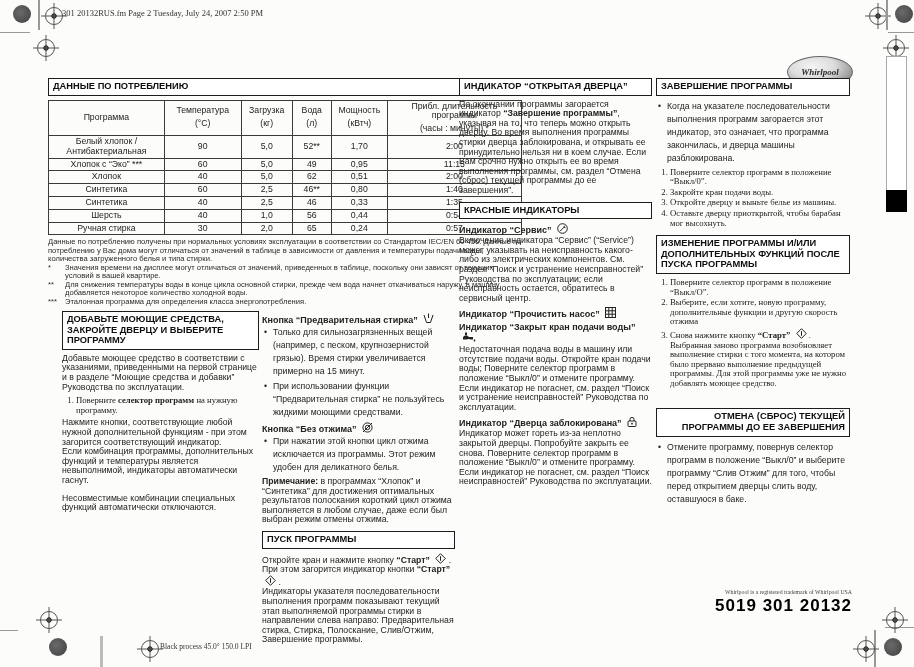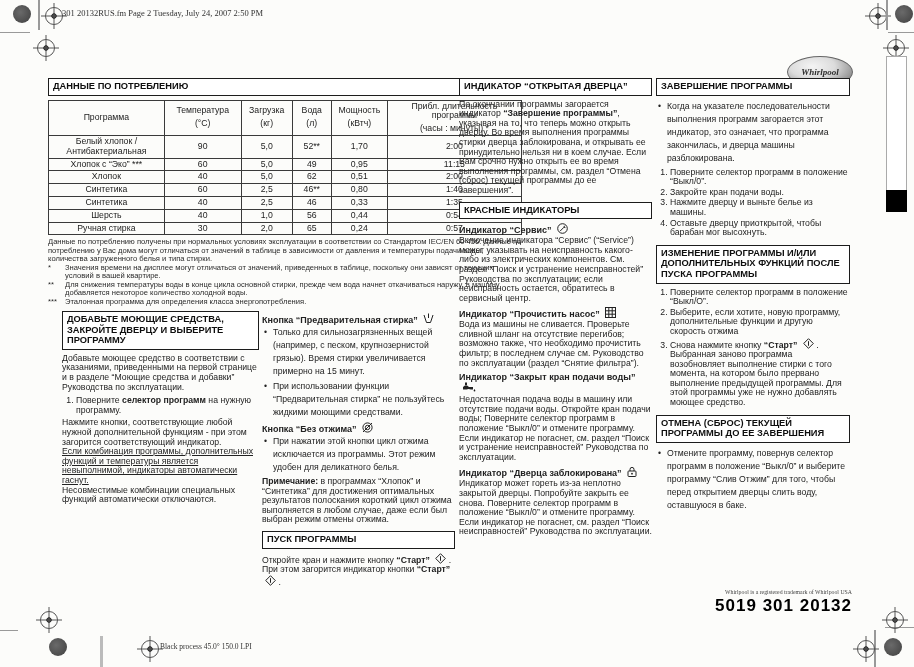--- a/index.html
+++ b/index.html
@@ -35,21 +35,21 @@
                font-size:9px; color:#2e2e2e; }
   
   .colblock { position:absolute; }
   .hbox { border:1.5px solid #1c1c1c; padding:2px 4px 3px 4px; font-weight:bold;
           font-size:9.3px; line-height:10.6px; color:#0e0e0e; background:#fff; margin-bottom:4px; }
   .body { font-size:8.7px; line-height:9.6px; margin:0 0 4px 0; }
   .sublabel { font-size:9px; font-weight:bold; line-height:10px; margin:3px 0 1px 0; }
   ul.blts { list-style:none; margin:0 0 3px 0; padding:0; }
   ul.blts li { position:relative; padding-left:11px; font-size:8.7px; line-height:13px; margin-bottom:2px; }
   ul.blts li::before { content:"•"; position:absolute; left:2px; top:0; }
-  ol.steps { margin:0 0 3px 0; padding:0 0 0 14px; }
+  ol.steps { margin:0 0 3px 0; padding:0 0 0 14px;font-family:Liberation Serif, serif; }
   ol.steps li { font-size:8.7px; line-height:9.6px; margin-bottom:1px; }
   .icn { vertical-align:-1px; margin-left:3px; }
   
   .ct { border-collapse:collapse; width:100%; table-layout:fixed; margin-top:3px; }
   .ct th,.ct td { border:1px solid #3a3a3a; font-size:8.7px; line-height:9.8px;
                   text-align:center; vertical-align:middle; padding:1px 2px; font-weight:normal; }
   .ct .unit { margin-top:3px; }
   .fnotes { margin-top:3px; font-size:7.6px; line-height:8.5px; color:#2a2a2a; }
   .fn { display:flex; }
   .fn .mark { width:17px; flex:0 0 17px; }
@@ -207,21 +207,21 @@
   </div>
 </div>
 
 <div class="colblock" style="left:62px;top:311px;width:197px;">
   <div class="hbox">ДОБАВЬТЕ МОЮЩИЕ СРЕДСТВА, ЗАКРОЙТЕ ДВЕРЦУ И ВЫБЕРИТЕ ПРОГРАММУ</div>
   <p class="body">Добавьте моющее средство в соответствии с указаниями, приведенными на первой странице и в разделе “Моющие средства и добавки” Руководства по эксплуатации.</p>
   <ol class="steps">
     <li><span>Поверните </span><b>селектор программ</b><span> на нужную программу.</span></li>
   </ol>
   <p class="body" style="margin-bottom:0;">Нажмите кнопки, соответствующие любой нужной дополнительной функциям - при этом загорится соответствующий индикатор.</p>
-  <p class="body" style="margin-bottom:0;text-decoration:underline;">Если комбинация программы, дополнительных функций и температуры является невыполнимой, индикаторы автоматически гаснут.</p>
+  <p class="body" style="margin-bottom:8px;">Если комбинация программы, дополнительных функций и температуры является невыполнимой, индикаторы автоматически гаснут.</p>
   <p class="body">Несовместимые  комбинации специальных функций автоматически отключаются.</p>
 </div>
 
 <div class="colblock" style="left:262px;top:310px;width:193px;">
   <div class="sublabel">
     <span>Кнопка “Предварительная стирка”</span>
     <svg class="icn" width="11" height="11">
         <path d="M1 2 L3.5 9.5 L7.5 9.5 L10 2" fill="none" stroke="#222" stroke-width="1"></path>
         <line x1="5.5" y1="0.5" x2="5.5" y2="5" stroke="#222" stroke-width="1"></line>
       </svg>
@@ -249,20 +249,21 @@
         <path d="M5.5 0.7 L10.3 5.5 L5.5 10.3 L0.7 5.5 Z" fill="none" stroke="#222"></path>
         <line x1="5.5" y1="3.2" x2="5.5" y2="7.8" stroke="#222"></line>
       </svg>
     <span>. При этом загорится индикатор кнопки </span><b>“Старт”</b>
     <svg class="icn" width="11" height="11">
         <path d="M5.5 0.7 L10.3 5.5 L5.5 10.3 L0.7 5.5 Z" fill="none" stroke="#222"></path>
         <line x1="5.5" y1="3.2" x2="5.5" y2="7.8" stroke="#222"></line>
       </svg>
     <span>.</span>
   </p>
+  <p class="body">Индикаторы указателя последовательности выполнения программ показывают текущий этап выполняемой программы стирки в направлении слева направо: Предварительная стирка, Стирка, Полоскание, Слив/Отжим, Завершение программы.</p>
 </div>
 
 <div class="colblock" style="left:459px;top:78px;width:193px;">
   <div class="hbox">ИНДИКАТОР “ОТКРЫТАЯ ДВЕРЦА”</div>
   <p class="body">
     <span>По окончании программы загорается индикатор </span><b>“Завершение программы”</b><span>, указывая на то, что теперь можно открыть дверцу. Во время выполнения программы стирки дверца заблокирована, и открывать ее принудительно нельзя ни в коем случае. Если Вам срочно нужно открыть ее во время выполнения программы, см. раздел “Отмена (сброс) текущей программы до ее завершения”.</span>
   </p>
   <div class="hbox" style="margin-top:6px;">КРАСНЫЕ ИНДИКАТОРЫ</div>
 
   <div class="sublabel" style="margin-top:0;">
@@ -277,21 +278,20 @@
   <div class="sublabel">
     <span>Индикатор “Прочистить насос”</span>
     <svg class="icn" width="11" height="11">
         <rect x="0.5" y="0.5" width="10" height="10" fill="none" stroke="#222"></rect>
         <line x1="3.8" y1="0.5" x2="3.8" y2="10.5" stroke="#222"></line>
         <line x1="7.2" y1="0.5" x2="7.2" y2="10.5" stroke="#222"></line>
         <line x1="0.5" y1="3.8" x2="10.5" y2="3.8" stroke="#222"></line>
         <line x1="0.5" y1="7.2" x2="10.5" y2="7.2" stroke="#222"></line>
       </svg>
   </div>
-  <p class="body">Вода из машины не сливается. Проверьте сливной шланг на отсутствие перегибов; возможно также, что необходимо прочистить фильтр; в последнем случае см. Руководство по эксплуатации (раздел “Снятие фильтра”).</p>
 
   <div class="sublabel">
     <span>Индикатор “Закрыт кран подачи воды”</span>
     <svg class="icn" width="14" height="11">
         <path d="M1 5 Q4 1.5 7 5 L11 5 L11 7.5 L9 7.5 Q6.5 6.5 4.5 7.5 L1 7.5 Z" fill="#222"></path>
         <rect x="3" y="0.5" width="2" height="2.5" fill="#222"></rect>
         <path d="M12.5 7 l0.9 1.6 a0.9 0.9 0 1 1 -1.8 0 Z" fill="#222"></path>
       </svg>
   </div>
   <p class="body">Недостаточная подача воды в машину или отсутствие подачи воды. Откройте кран подачи воды; Поверните селектор программ в положение “Выкл/0” и отмените программу. Если индикатор не погаснет, см. раздел “Поиск и устранение неисправностей” Руководства по эксплуатации.</p>
@@ -308,37 +308,37 @@
 </div>
 
 <div class="colblock" style="left:656px;top:78px;width:194px;">
   <div class="hbox">ЗАВЕРШЕНИЕ ПРОГРАММЫ</div>
   <ul class="blts">
     <li>Когда на указателе последовательности выполнения программ загорается этот индикатор, это означает, что программа закончилась, и дверца машины разблокирована.</li>
   </ul>
   <ol class="steps">
     <li>Поверните селектор программ в положение “Выкл/0”.</li>
     <li>Закройте кран подачи воды.</li>
-    <li>Нажмите дверцу и выньте белье из машины.</li>
+    <li>Откройте дверцу и выньте белье из машины.</li>
     <li>Оставьте дверцу приоткрытой, чтобы барабан мог высохнуть.</li>
   </ol>
   <div class="hbox" style="margin-top:7px;">ИЗМЕНЕНИЕ ПРОГРАММЫ И/ИЛИ ДОПОЛНИТЕЛЬНЫХ ФУНКЦИЙ ПОСЛЕ ПУСКА ПРОГРАММЫ</div>
   <ol class="steps">
     <li>Поверните селектор программ в положение “Выкл/О”.</li>
     <li>Выберите, если хотите, новую программу, дополнительные функции и другую скорость отжима</li>
     <li>
       <span>Снова нажмите кнопку </span><b>“Старт”</b>
       <svg class="icn" width="11" height="11">
           <path d="M5.5 0.7 L10.3 5.5 L5.5 10.3 L0.7 5.5 Z" fill="none" stroke="#222"></path>
           <line x1="5.5" y1="3.2" x2="5.5" y2="7.8" stroke="#222"></line>
         </svg>
       <span>. Выбранная заново программа возобновляет выполнение стирки с того момента, на котором было прервано выполнение предыдущей программы. Для этой программы уже не нужно добавлять моющее средство.</span>
     </li>
   </ol>
-  <div class="hbox" style="margin-top:7px;">ОТМЕНА (СБРОС) ТЕКУЩЕЙ ПРОГРАММЫ ДО ЕЕ ЗАВЕРШЕНИЯ</div>
+  <div class="hbox" style="margin-top:20px;text-align:right;">ОТМЕНА (СБРОС) ТЕКУЩЕЙ ПРОГРАММЫ ДО ЕЕ ЗАВЕРШЕНИЯ</div>
   <ul class="blts">
     <li>Отмените программу, повернув селектор программ в положение “Выкл/0” и выберите программу “Слив Отжим” для того, чтобы перед открытием дверцы слить воду, оставшуюся в баке.</li>
   </ul>
 </div>
 
 <div class="brand">
   <div class="tm">Whirlpool is a registered trademark of Whirlpool USA</div>
   <div class="pn">5019 301 20132</div>
 </div>
 

